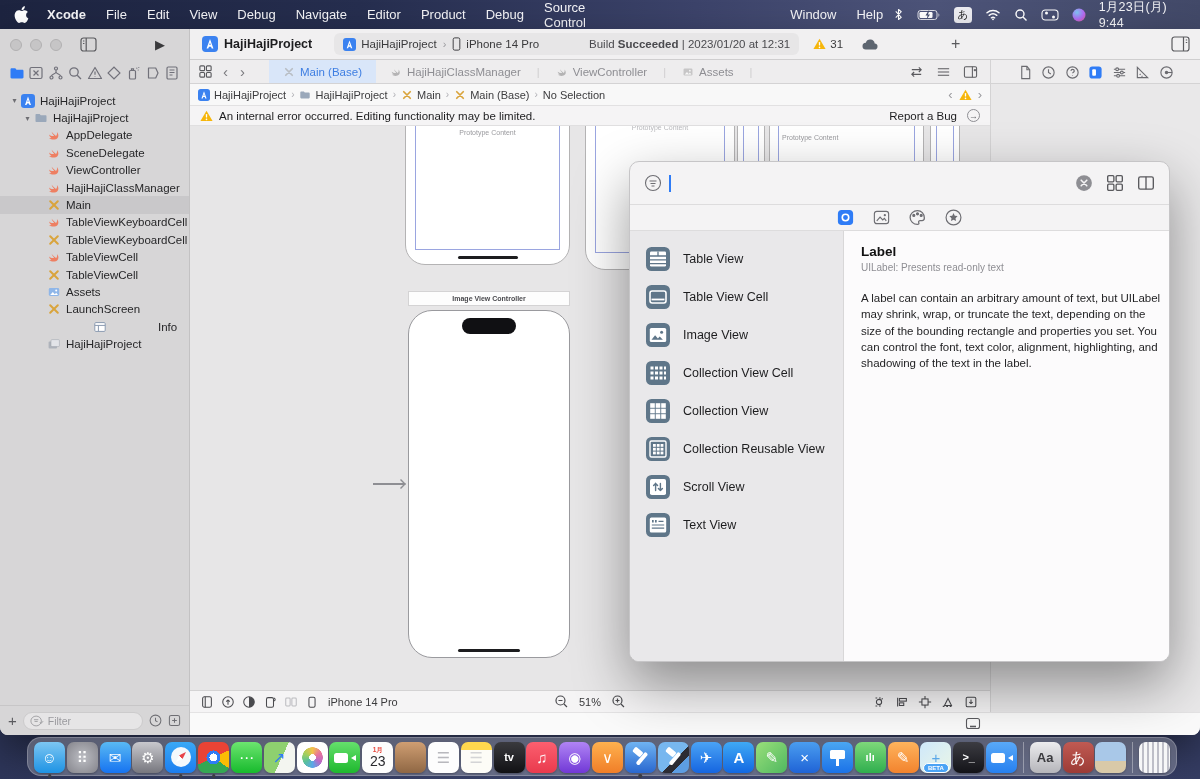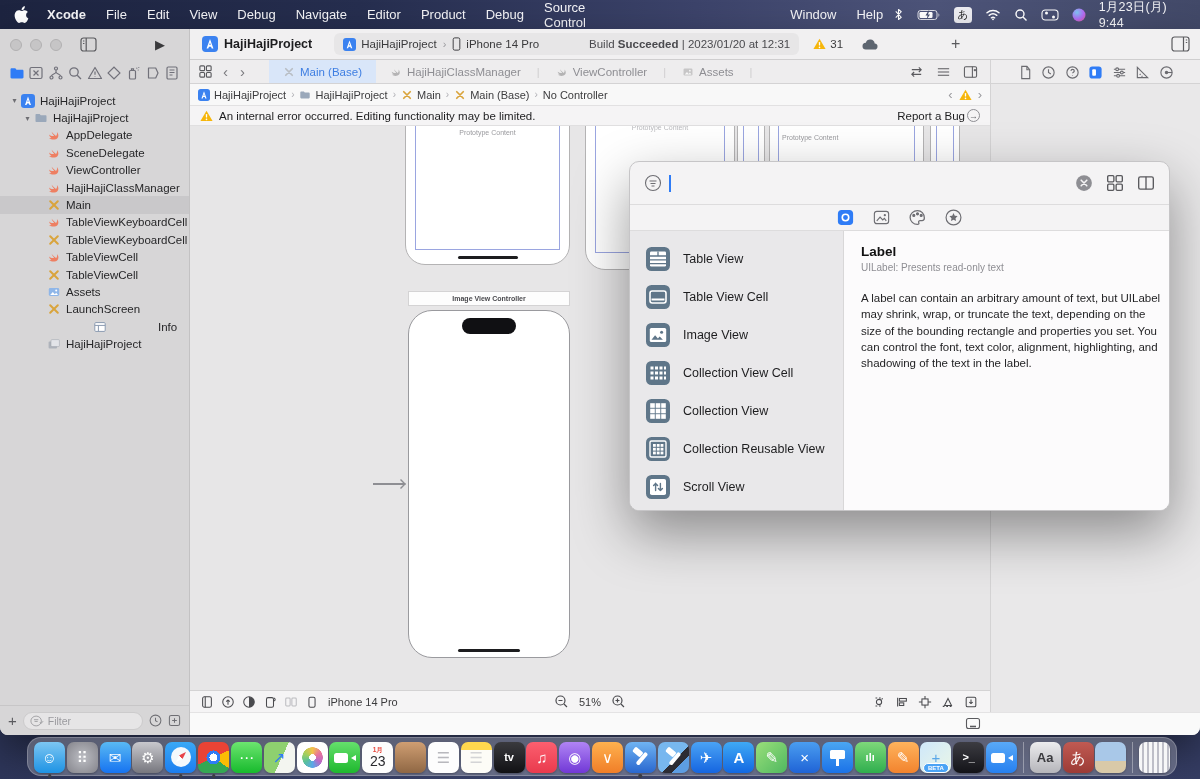--- a/index.html
+++ b/index.html
@@ -93,21 +93,21 @@
   #jumpbar { position:absolute; top:55px; left:0; width:800px; height:22px; background:#f8f8f8;
     border-bottom:1px solid #e2e1e2; display:flex; align-items:center; padding:0 8px; font-size:11px; color:#3c3c3e; }
   .jb-item { display:flex; align-items:center; gap:4px; }
   .jb-item .ic { width:12px; height:12px; }
   .jb-sep { color:#b0b0b5; margin:0 5px; font-size:10px; }
   .jb-right { margin-left:auto; display:flex; align-items:center; gap:6px; color:#9a9a9e; font-size:13px; }
   .jb-right .warn-ic { width:13px; height:12px; }
   #banner { position:absolute; top:77px; left:0; width:800px; height:20px; background:#f5f4f5;
     border-bottom:1px solid #e0dfe0; display:flex; align-items:center; padding:0 10px; font-size:11.5px; color:#1d1d1f; }
   #banner .warn-ic { width:13px; height:12px; margin-right:6px; }
-  #banner .report { margin-left:auto; display:flex; align-items:center; gap:2px; color:#1d1d1f; }
+  #banner .report { margin-left:auto; display:flex; align-items:center; gap:10px; color:#1d1d1f; }
   .goarrow { width:13px; height:13px; border:1px solid #8e8e93; border-radius:50%; color:#6e6e73;
     font-size:9px; display:flex; align-items:center; justify-content:center; }
 
   
   #canvas { position:absolute; top:97px; left:0; width:800px; height:564px; background:#e7e6e7; overflow:hidden; }
   .proto-frame { position:absolute; background:#fff; border:1px solid #b4b3b4; border-radius:20px; }
   .proto-inner { position:absolute; background:#fff; border:1px solid #9aa5e0; }
   .proto-label { position:absolute; font-size:7px; color:#9a9a9e; }
   .home-line { position:absolute; height:3px; background:#1d1d1f; border-radius:2px; }
   .scene-title { position:absolute; left:218px; top:165px; width:162px; height:15px; background:#fdfdfd;
@@ -130,21 +130,21 @@
   .constraints { position:absolute; right:12px; display:flex; gap:9px; }
   #bottomstrip { position:absolute; top:683px; left:0; width:1010px; height:23px; background:#fafafa;
     border-top:1px solid #e4e3e4; border-radius:0 0 8px 0; }
   #bezel-btn { position:absolute; left:775px; top:4px; width:16px; height:13px; }
 
   
   #inspector { position:absolute; top:55px; right:0; width:210px; height:628px; background:#e9e8e9;
     border-left:1px solid #d4d3d4; }
 
   
-  #library { position:absolute; left:629px; top:161px; width:541px; height:350px; background:#f4f3f4;
+  #library { position:absolute; left:629px; top:161px; width:541px; height:501px; background:#f4f3f4;
     border-radius:10px; border:1px solid #c6c5c7; box-shadow:0 22px 55px rgba(0,0,0,.4); overflow:hidden; z-index:40; }
   #lib-head { position:absolute; top:0; left:0; right:0; height:43px; display:flex; align-items:center;
     padding:0 14px; border-bottom:1px solid #dddcdd; }
   #lib-head .ic { width:18px; height:18px; }
   .caret { width:2px; height:17px; background:#2f7cf6; margin-left:7px; }
   #lib-search { flex:1; border:none; outline:none; background:transparent; font-size:13px; margin-left:2px; }
   .lib-head-right { display:flex; gap:13px; align-items:center; }
   .lib-head-right .ic { width:16px; height:16px; }
   #lib-seg { position:absolute; top:43px; left:0; right:0; height:26px; display:flex; align-items:center;
     justify-content:center; gap:17px; border-bottom:1px solid #dddcdd; }
@@ -710,21 +710,21 @@
           <span class="jb-item">
             <span class="ic" style="width: 12px; height: 12px;">
               <svg viewBox="0 0 14 14">
                 <path d="M3.2 3.2l7.6 7.6M10.8 3.2l-7.6 7.6" stroke="#d9a43c" stroke-width="2" stroke-linecap="round"></path>
               </svg>
             </span>
             <span>Main (Base)</span>
           </span>
           <span class="jb-sep">›</span>
           <span class="jb-item">
-            <span>No Controller</span>
+            <span>No Selection</span>
           </span>
         </div>
       <div class="jb-right">
         <span>‹</span>
         <span class="ic warn-ic">
             <svg viewBox="0 0 14 13">
               <path d="M7 .8L13.6 12H.4z" fill="#f6b60b"></path>
               <rect x="6.3" y="4.2" width="1.4" height="4" rx=".7" fill="#fff"></rect>
               <circle cx="7" cy="10.2" r=".9" fill="#fff"></circle>
             </svg>

